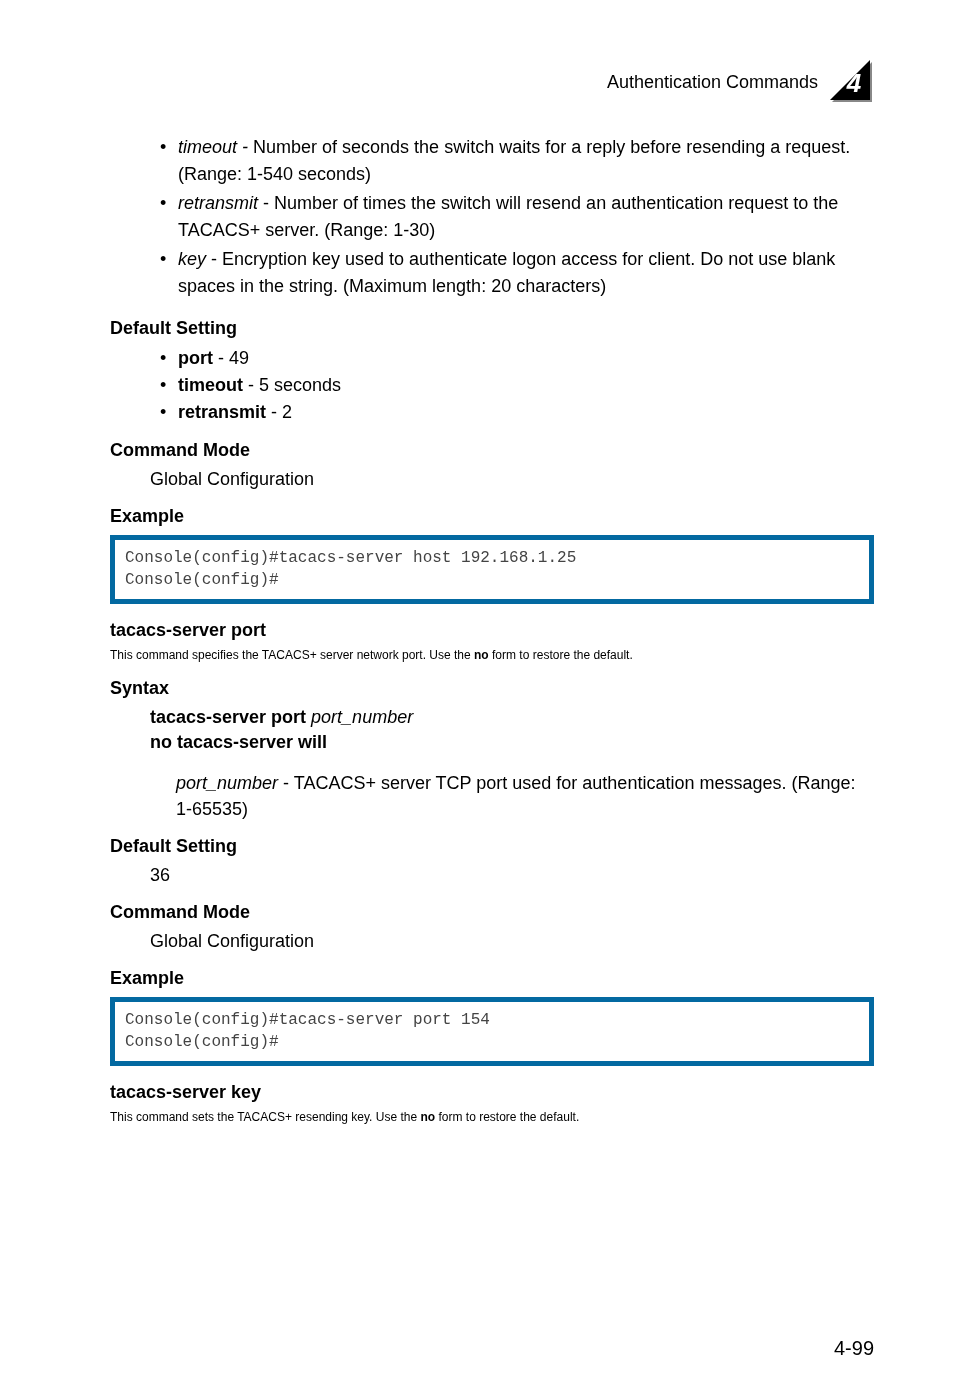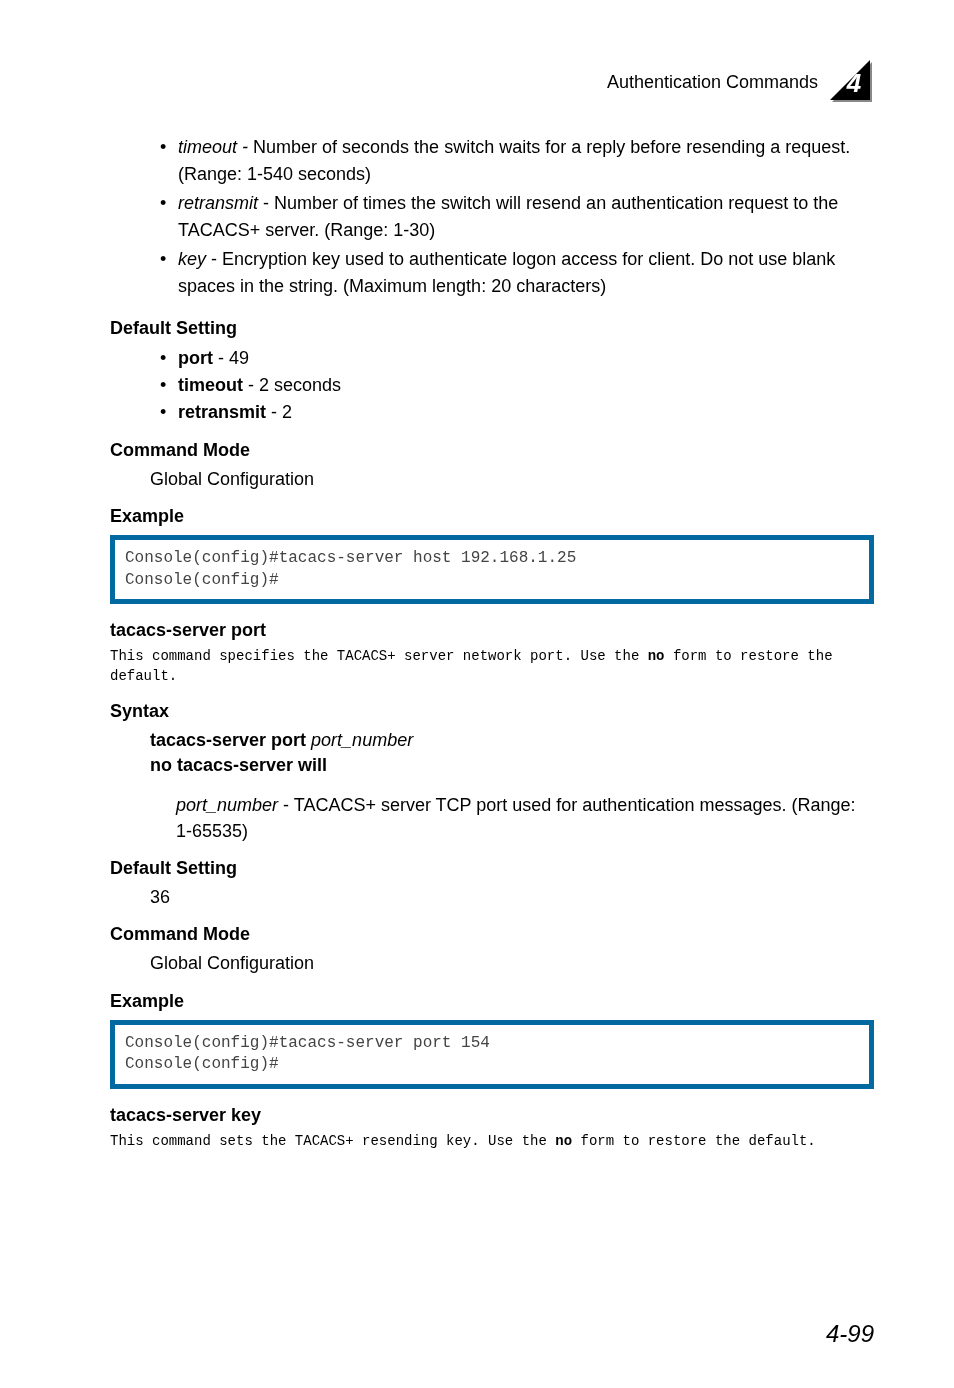--- a/index.html
+++ b/index.html
@@ -93,43 +93,41 @@
       line-height: 1.35;
       color: #444;
     }
     .italic {
       font-style: italic;
     }
     .bold {
       font-weight: bold;
     }
     .paragraph {
-      font-size: 14px;
+      font-size: 12px;
       line-height: 1.4;
       margin-bottom: 14px;
-      font-family: Liberation Mono, monospace;
     }
     .syntax-block {
       margin-left: 40px;
       margin-bottom: 14px;
       font-size: 18px;
       line-height: 1.4;
     }
     .syntax-desc {
       margin-left: 66px;
       font-size: 18px;
       line-height: 1.45;
       margin-bottom: 14px;
     }
     .page-number {
       position: absolute;
-      bottom: 40px;
+      bottom: 28px;
       right: 80px;
-      font-size: 24px;
-      font-style: italic;
+      font-size: 20px;
     }
   </style>
 </head>
 <body>
 
 <div class="header">
   <span class="header-text">Authentication Commands</span>
   <div class="chapter-badge">
     <svg viewBox="0 0 44 44">
       <polygon points="2,42 42,42 42,2" fill="#888"></polygon>
@@ -141,21 +139,21 @@
 
 <ul class="bullet-list">
   <li><span class="italic">timeout - </span><span>Number of seconds the switch waits for a reply before resending a request. (Range: 1-540 seconds)</span></li>
   <li><span class="italic">retransmit</span><span> - Number of times the switch will resend an authentication request to the TACACS+ server. (Range: 1-30)</span></li>
   <li><span class="italic">key</span><span> - Encryption key used to authenticate logon access for client. Do not use blank spaces in the string. (Maximum length: 20 characters)</span></li>
 </ul>
 
 <div class="heading-bold">Default Setting</div>
 <ul class="sub-bullet-list">
   <li><span class="bold">port</span><span> - 49</span></li>
-  <li><span class="bold">timeout</span><span> - 2 seconds</span></li>
+  <li><span class="bold">timeout</span><span> - 5 seconds</span></li>
   <li><span class="bold">retransmit</span><span> - 2</span></li>
 </ul>
 
 <div class="heading-bold">Command Mode</div>
 <div class="body-text">Global Configuration</div>
 
 <div class="heading-bold">Example</div>
 <div class="code-block">
   <div>Console(config)#tacacs-server host 192.168.1.25</div>
   <div>Console(config)#</div>

